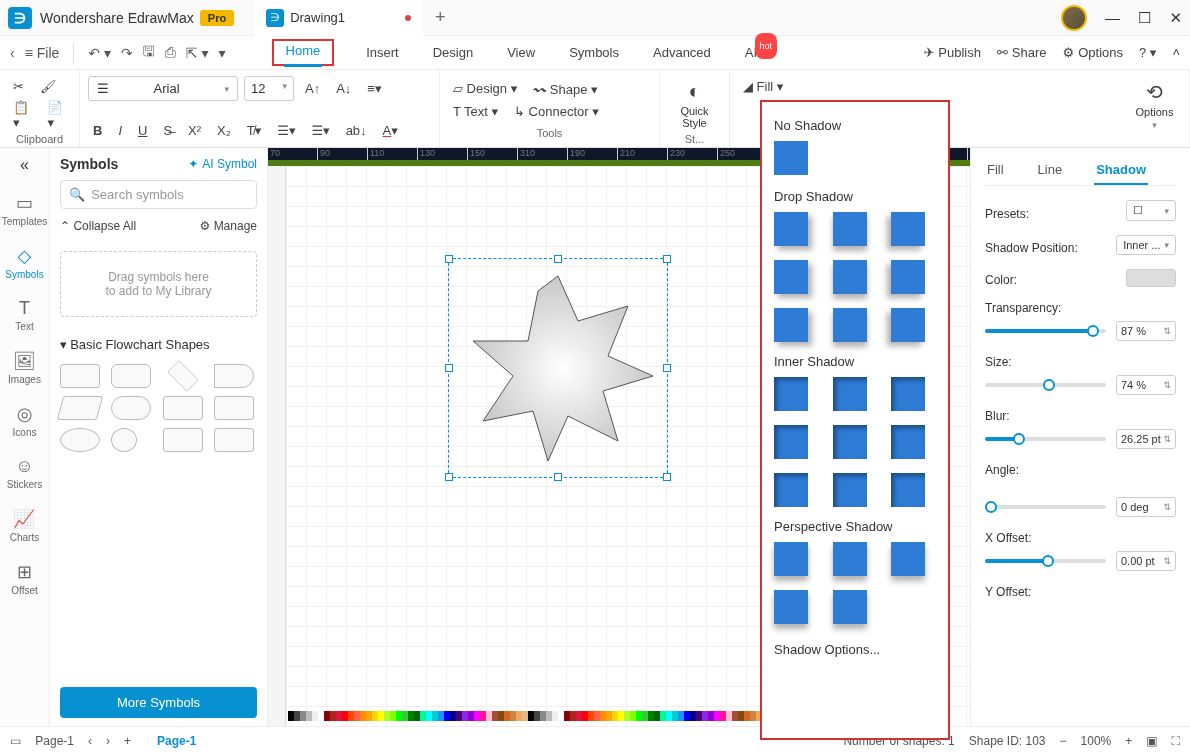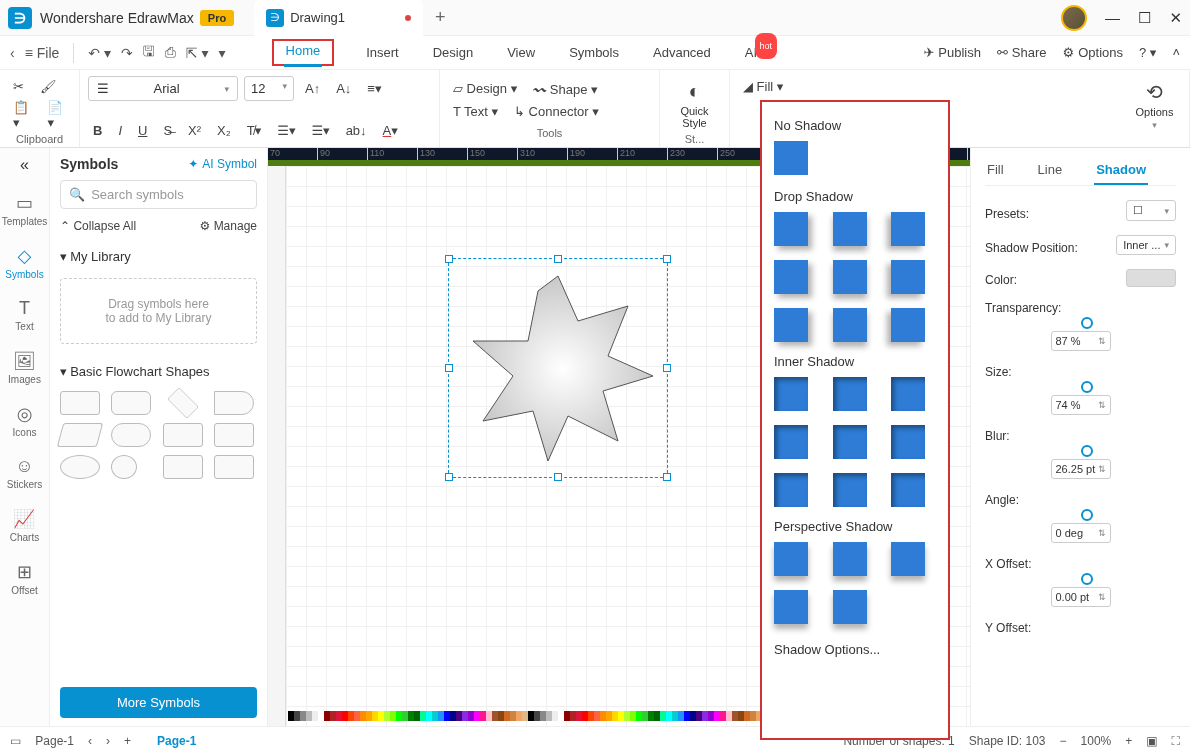--- a/index.html
+++ b/index.html
@@ -85,21 +85,21 @@
 .sw-inner { box-shadow: inset 3px 3px 5px rgba(0,0,0,.4); }
 .shadow-options { font-size: 13px; color: #333; padding-top: 6px; }
 
 
 .right-panel { width: 220px; border-left: 1px solid #eee; padding: 8px 14px; display: flex; flex-direction: column; gap: 14px; overflow: hidden; }
 .rp-tabs { display: flex; gap: 30px; border-bottom: 1px solid #eee; }
 .rp-tab { padding: 6px 2px; font-size: 13px; color: #555; cursor: pointer; }
 .rp-tab.active { color: #0891d1; border-bottom: 2px solid #0891d1; font-weight: 600; }
 .rp-row { display: flex; justify-content: space-between; align-items: flex-end; font-size: 12px; color: #333; gap: 12px; }
 .rp-select { border: 1px solid #ccc; padding: 3px 6px; border-radius: 3px; font-size: 11px; display: flex; align-items: center; gap: 4px; min-width: 50px; justify-content: space-between; }
-.rp-slider-row { display: flex; align-items: center; gap: 10px; flex-direction: column; }
+.rp-slider-row { display: flex; align-items: center; gap: 10px; }
 .slider { flex: 1; height: 4px; background: #ddd; border-radius: 2px; position: relative; }
 .slider-fill { position: absolute; left: 0; top: 0; height: 100%; background: #0891d1; border-radius: 2px; }
 .slider-thumb { position: absolute; top: -4px; width: 12px; height: 12px; background: #fff; border: 2px solid #0891d1; border-radius: 50%; }
 .rp-value { border: 1px solid #ccc; padding: 3px 4px; border-radius: 3px; font-size: 11px; width: 60px; text-align: center; display: flex; align-items: center; justify-content: space-between; }
 .color-swatch-box { width: 50px; height: 18px; background: #ddd; border: 1px solid #ccc; border-radius: 3px; }
 
 
 .statusbar { height: 28px; border-top: 1px solid #eee; display: flex; align-items: center; padding: 0 10px; font-size: 12px; color: #555; gap: 14px; }
 .page-tab { color: #0891d1; font-weight: 600; padding: 0 12px; }
 .status-right { margin-left: auto; display: flex; gap: 14px; align-items: center; }
@@ -267,21 +267,20 @@
   <div class="sidebar">
     <div class="sidebar-head">
       <span class="sidebar-title">Symbols</span>
       <span class="ai-symbol">✦ <span>AI Symbol</span></span>
     </div>
     <div class="search-box">🔍 <span>Search symbols</span></div>
     <div class="sidebar-actions">
       <span>⌃ <span>Collapse All</span></span>
       <span>⚙ <span>Manage</span></span>
     </div>
-    <div class="lib-section">▾ <span>My Library</span></div>
     <div class="drag-hint"><span>Drag symbols here</span><br><span>to add to My Library</span></div>
     <div class="lib-section">▾ <span>Basic Flowchart Shapes</span></div>
     <div class="shape-grid">
       <div class="shape-cell"></div>
       <div class="shape-cell" style="border-radius:6px"></div>
       <div class="shape-cell" style="transform:rotate(45deg) scale(0.7)"></div>
       <div class="shape-cell" style="border-radius:0 14px 14px 0"></div>
       <div class="shape-cell" style="transform:skewX(-15deg)"></div>
       <div class="shape-cell" style="border-radius:12px"></div>
       <div class="shape-cell"></div>
@@ -469,21 +468,21 @@
             <div class="slider-fill" style="width:26%"></div>
             <div class="slider-thumb" style="left:23%"></div>
           </div>
           <div class="rp-value">
             <span>26.25 pt</span>
             <span class="chev">⇅</span>
           </div>
         </div>
       </div>
     <div>
-        <div style="font-size:12px;margin-bottom:6px">Angle:</div>
+        <div style="font-size:12px;margin-bottom:20px">Angle:</div>
       <div class="rp-slider-row">
           <div class="slider">
             <div class="slider-thumb" style="left:0%"></div>
           </div>
           <div class="rp-value">
             <span>0 deg</span>
             <span class="chev">⇅</span>
           </div>
         </div>
       </div>

